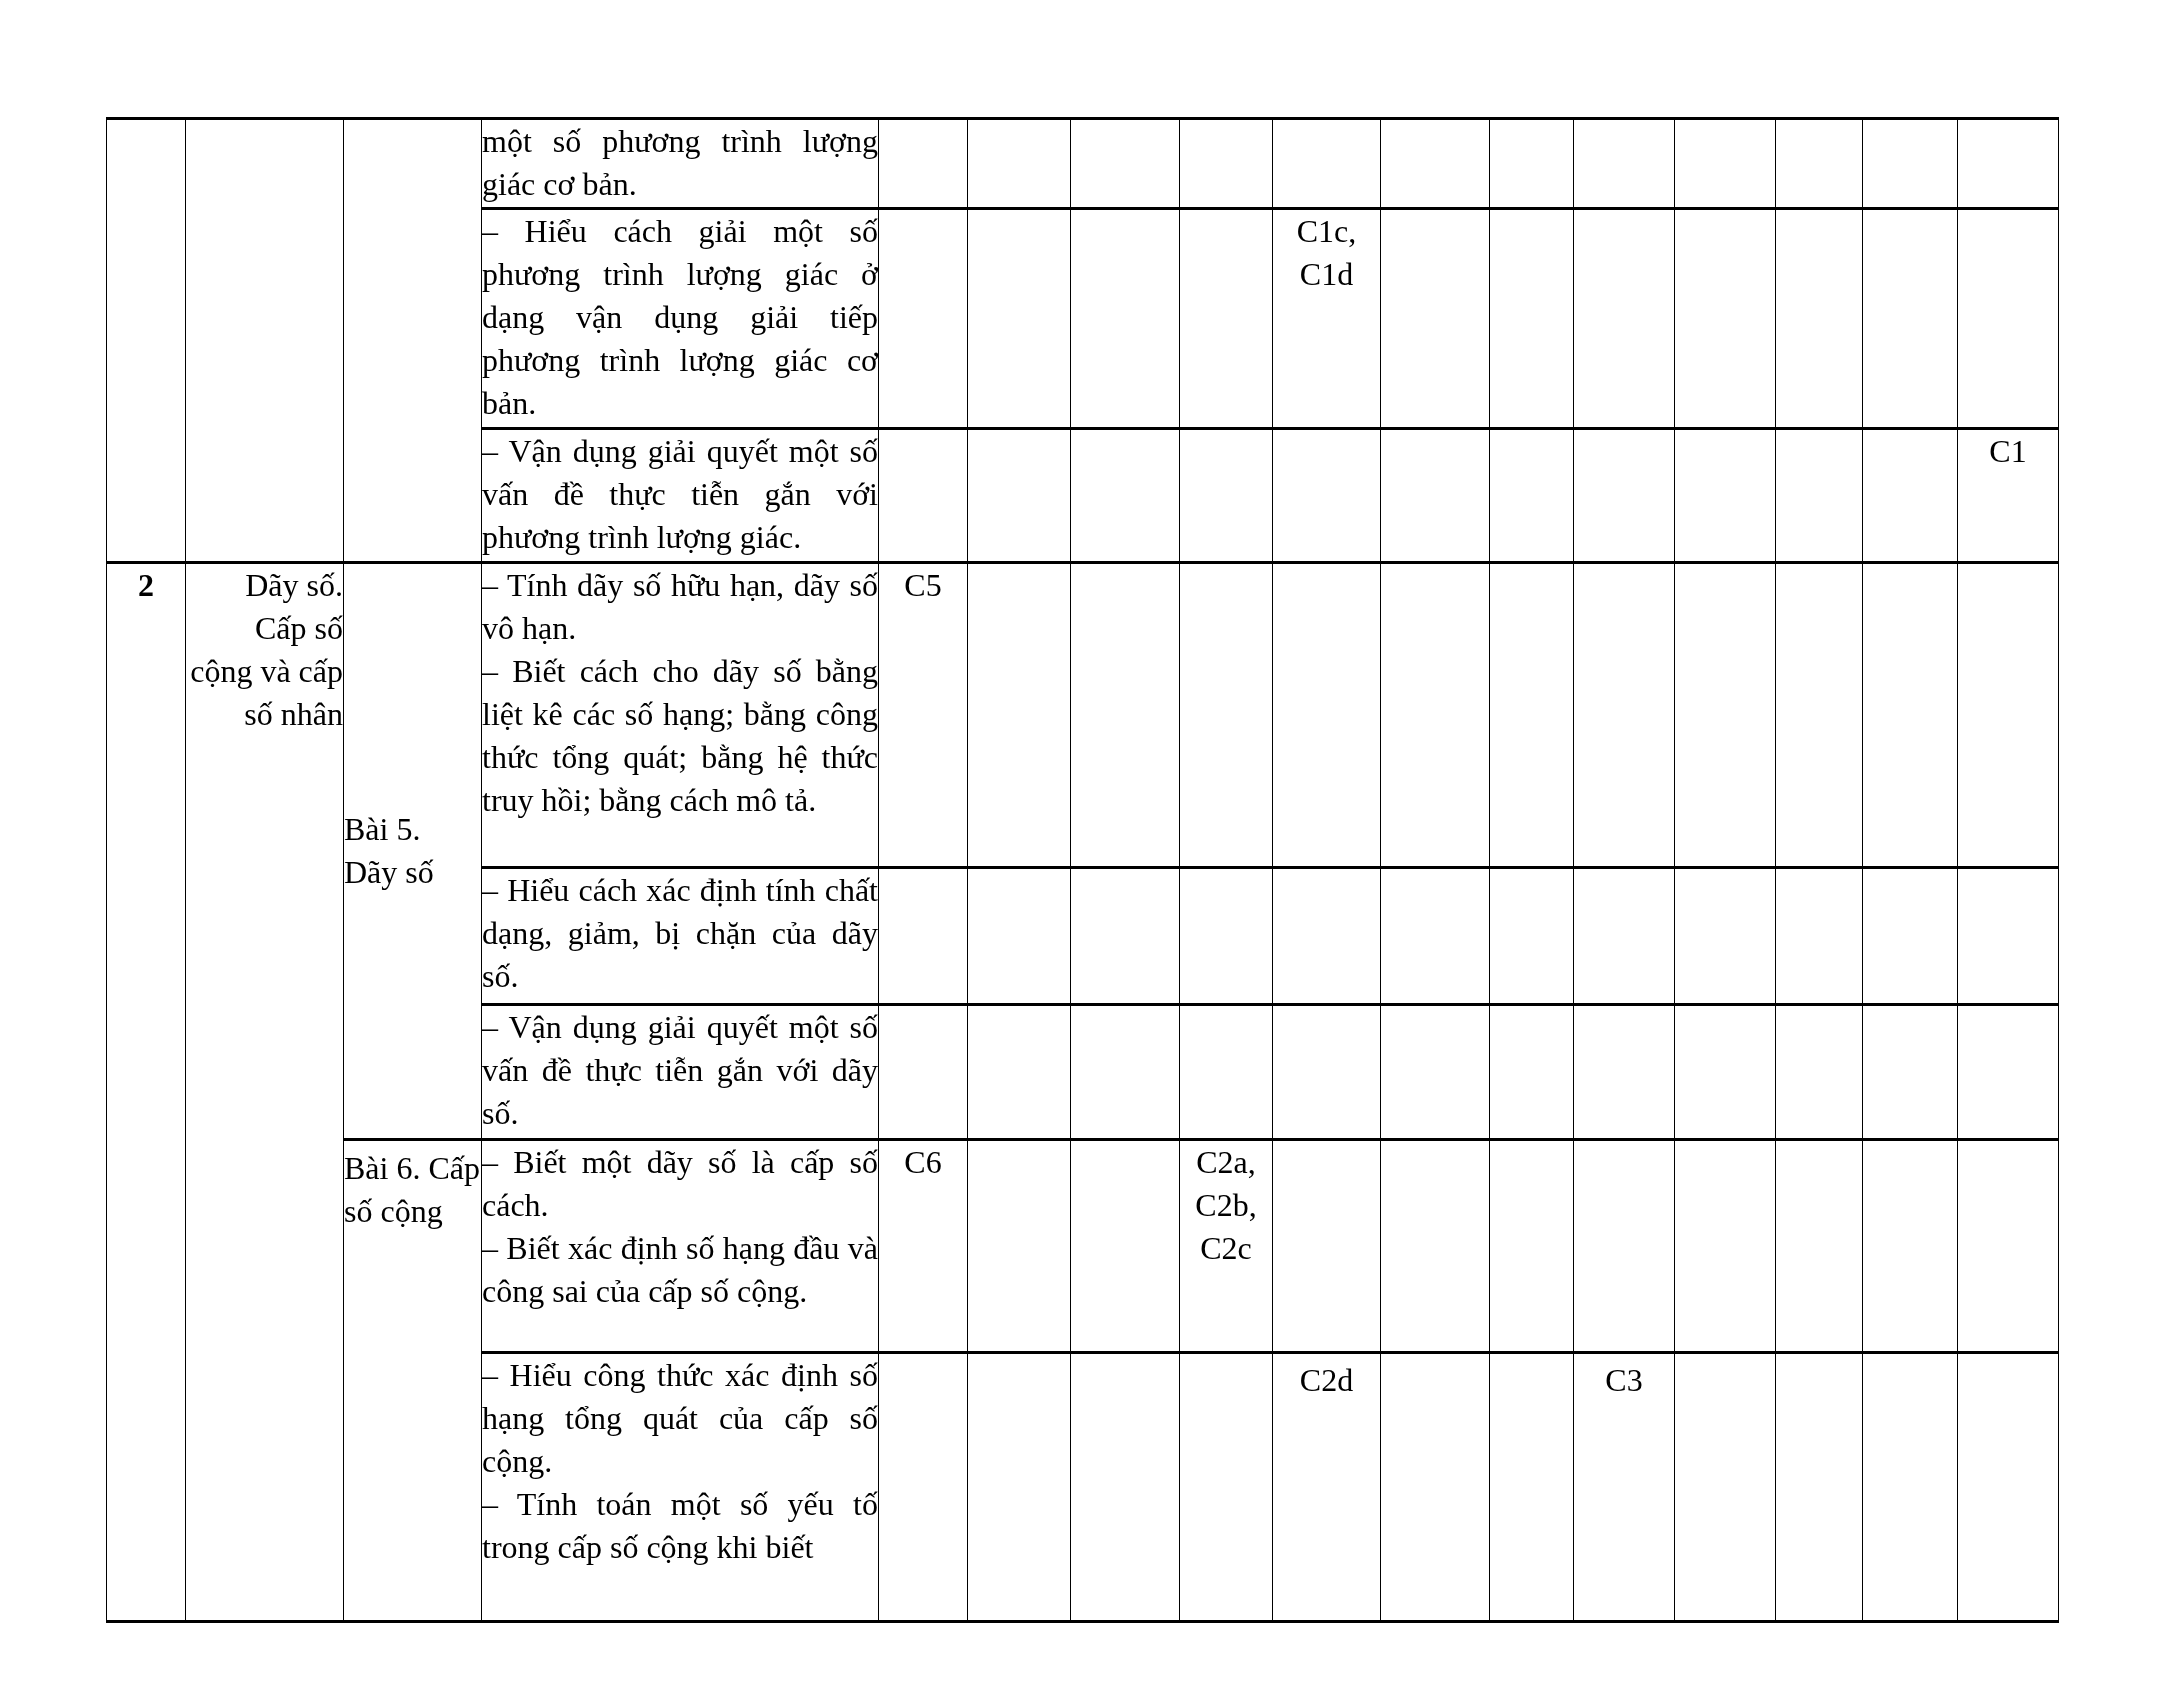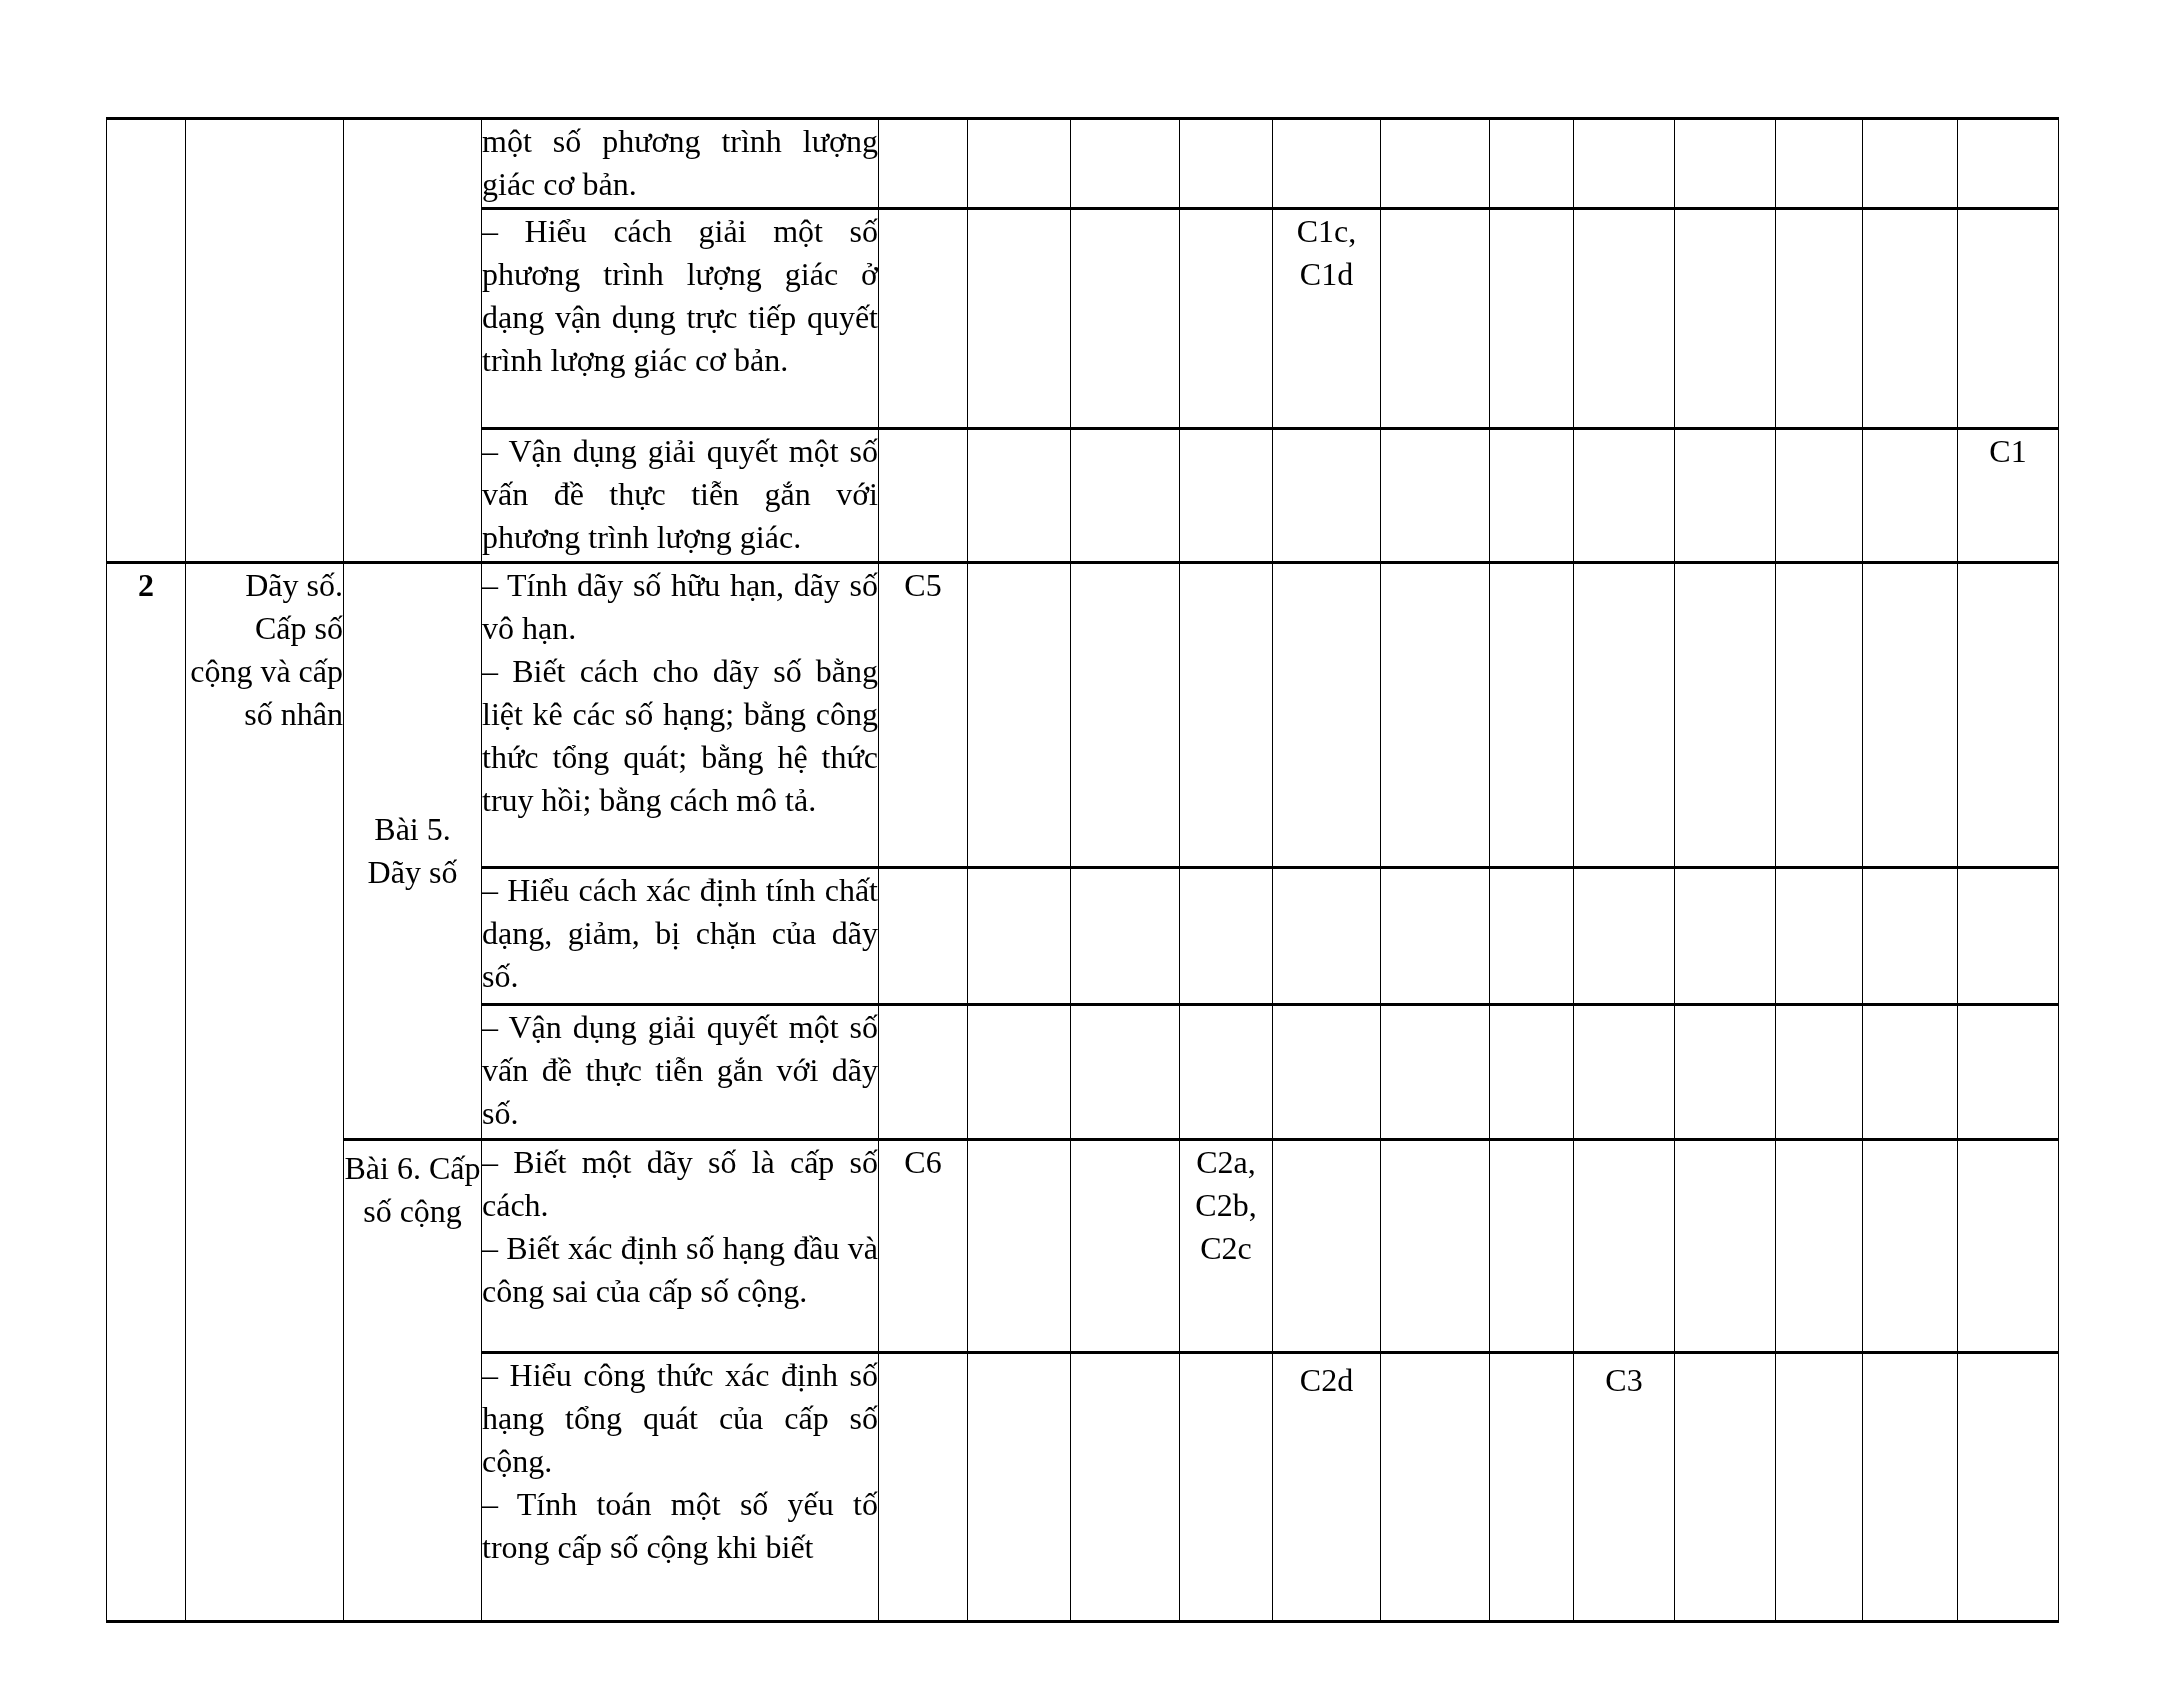--- a/index.html
+++ b/index.html
@@ -46,21 +46,21 @@
     font-weight: bold;
     padding-top: 22px;
     line-height: 49px;
   }
   td.cB {
     text-align: right;
     padding: 22px 6.4px 0 6.4px;
     line-height: 49px;
   }
   td.cC {
-    text-align: center;
+    text-align: left;
     padding: 3.2px 4.8px;
     line-height: 49px;
   }
   td.cC.mid { vertical-align: middle; }
   td.cC.top { vertical-align: top; padding-top: 6.4px; }
   
   td.m {
     text-align: center;
     vertical-align: middle;
     padding: 0 4.8px;
@@ -112,21 +112,21 @@
       <td class="m"></td>
       <td class="m"></td>
       <td class="m"></td>
       <td class="m"></td>
       <td class="m"></td>
       <td class="m"></td>
     </tr>
 
     <tr style="height:220px">
       <td class="cD">
-            <p class="req">– Hiểu cách giải một số phương trình lượng giác ở dạng vận dụng trực tiếp quyết trình lượng giác cơ bản.</p>
+            <p class="req">– Hiểu cách giải một số phương trình lượng giác ở dạng vận dụng giải tiếp phương trình lượng giác cơ bản.</p>
           </td>
       <td class="m"></td>
       <td class="m"></td>
       <td class="m"></td>
       <td class="m"></td>
       <td class="m">C1c, C1d</td>
       <td class="m"></td>
       <td class="m"></td>
       <td class="m"></td>
       <td class="m"></td>

